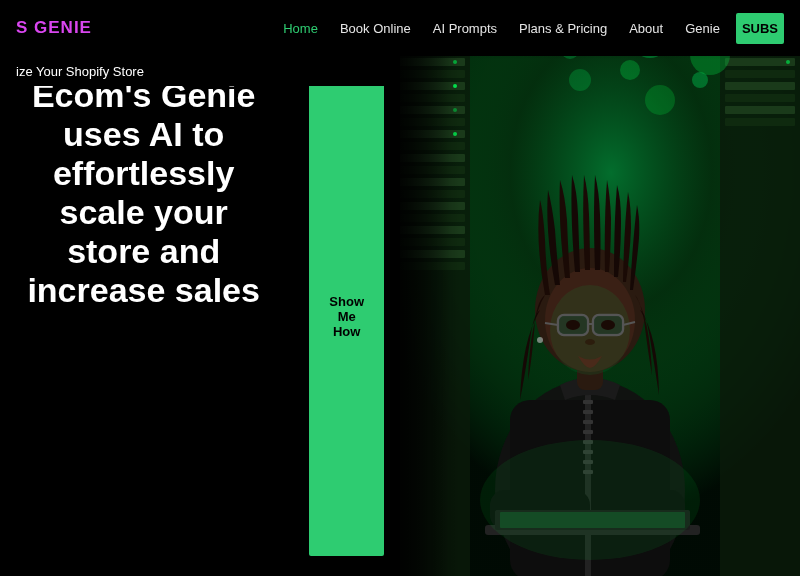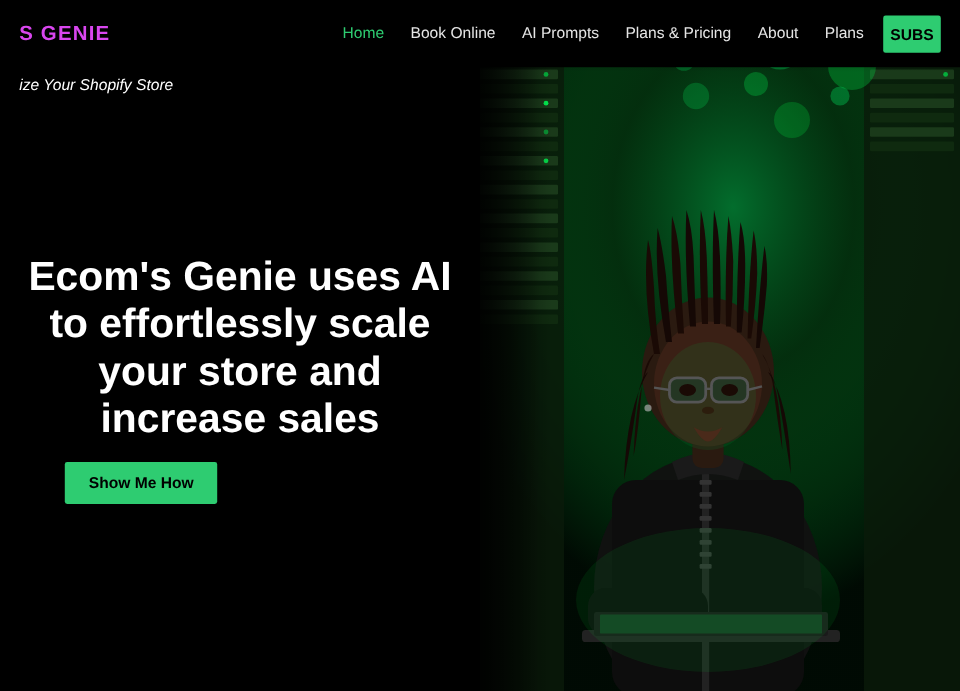--- a/index.html
+++ b/index.html
@@ -69,21 +69,20 @@
       left: 0;
       width: 400px;
       background: #000;
       padding: 6px 16px;
       z-index: 10;
     }
     .subtitle-strip span {
       color: #fff;
       font-size: 13px;
       font-weight: 500;
-      font-style: italic;
     }
 
     
     .main-content {
       position: absolute;
       top: 0;
       left: 0;
       width: 800px;
       height: 576px;
       display: flex;
@@ -91,21 +90,21 @@
 
     
     .left-panel {
       position: absolute;
       top: 56px;
       left: 0;
       width: 400px;
       height: 520px;
       background: #000;
       display: flex;
-      flex-direction: column;
+      flex-direction: row;
       justify-content: center;
       padding: 20px 16px 20px 16px;
       z-index: 5;
     }
     .hero-headline {
       font-size: 34px;
       font-weight: 900;
       line-height: 1.15;
       color: #fff;
       margin-bottom: 16px;
@@ -188,21 +187,21 @@
     <li>
       <a href="#">AI Prompts</a>
     </li>
     <li>
       <a href="#">Plans &amp; Pricing</a>
     </li>
     <li>
       <a href="#">About</a>
     </li>
     <li>
-      <a href="#">Plans</a>
+      <a href="#">Genie</a>
     </li>
   </ul>
   <button class="nav-subscribe-btn">SUBS</button>
 </nav>
 
 <div class="subtitle-strip">
   <span>ize Your Shopify Store</span>
 </div>
 
 <div class="main-content">

